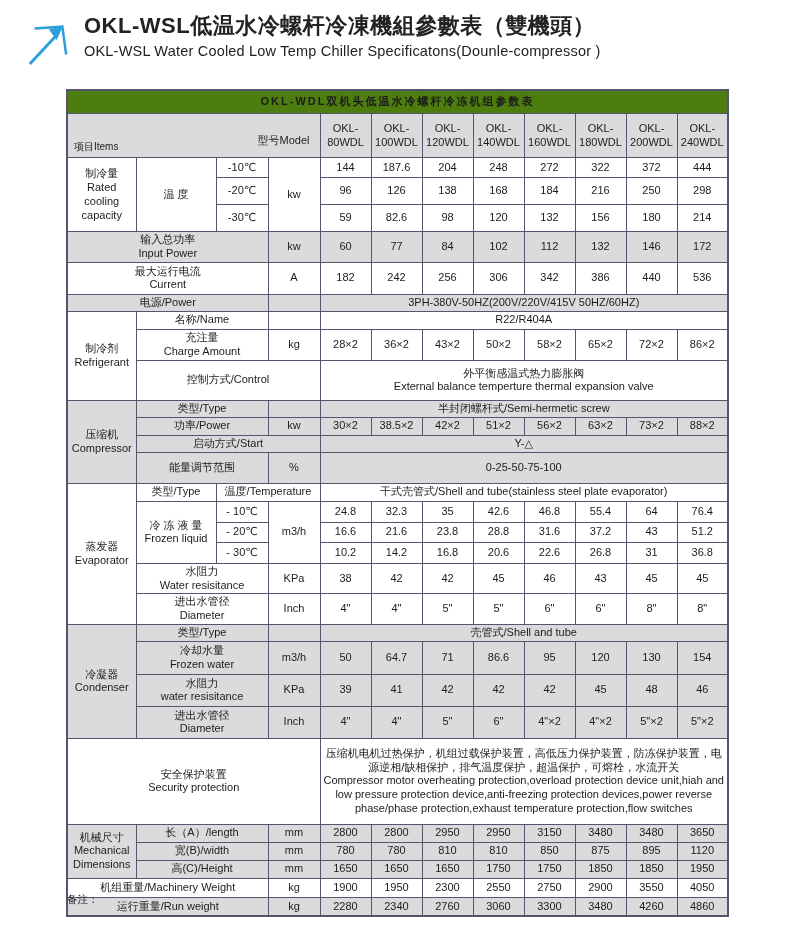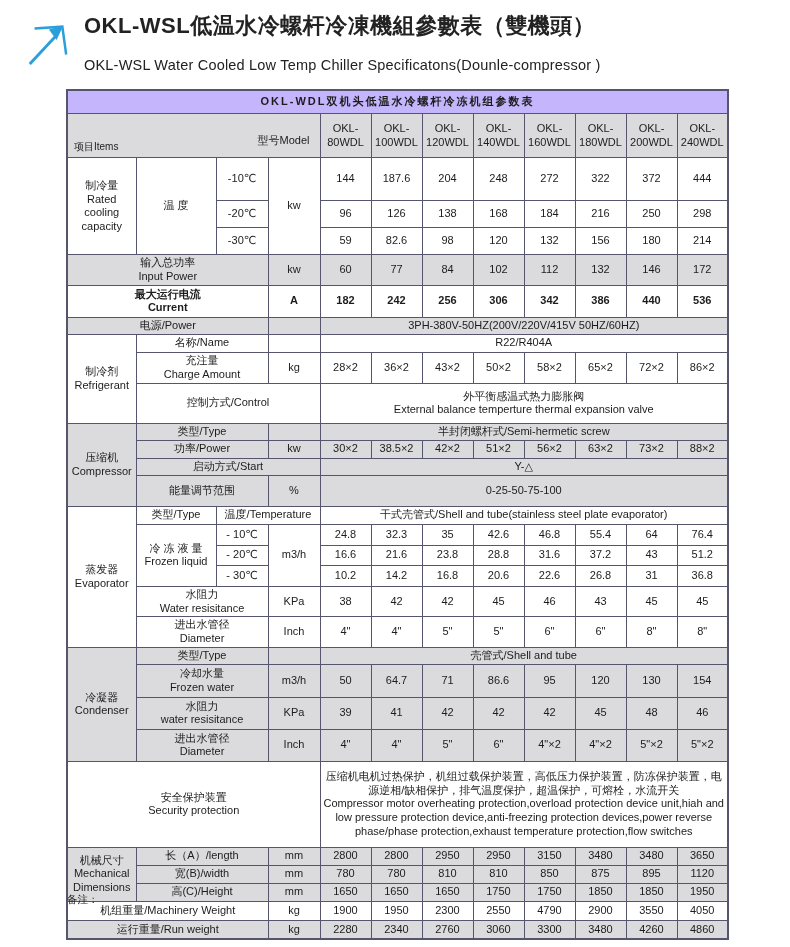--- a/index.html
+++ b/index.html
@@ -5,34 +5,34 @@
   html,body { margin:0; padding:0; background:#fff; }
   .sheet {
     position:relative; width:790px; height:947px; background:#ffffff;
     font-family:"Liberation Sans","DejaVu Sans",sans-serif; overflow:hidden;
   }
   
   .page-head { position:absolute; left:24px; top:12px; display:flex; align-items:flex-start; }
   .brand { width:46px; height:52px; flex:0 0 auto; margin-top:4px; }
   .titles { margin-left:14px; }
   .title-cn { margin:0; font-size:22px; font-weight:bold; color:#222; letter-spacing:0.5px; line-height:1.3; }
-  .title-en { font-size:14.5px; color:#222; margin-top:16px; letter-spacing:0.2px; }
+  .title-en { font-size:14.5px; color:#222; margin-top:2px; letter-spacing:0.2px; }
   
   table.spec {
     position:absolute; left:66px; top:89px; width:662px;
     border-collapse:collapse; table-layout:fixed;
     border:2px solid #55556e;
   }
   table.spec td {
     border:1px solid #55556e; font-size:11px; color:#1c1c1c;
     text-align:center; vertical-align:middle; padding:1px 2px;
     line-height:1.25; white-space:pre-line; overflow:hidden;
   }
   td.banner {
-    background:#c4b5fd; color:#ffffff; font-size:13.5px; font-weight:bold;
+    background:#4d7c0f; color:#ffffff; font-size:13.5px; font-weight:bold;
     letter-spacing:2px; height:20px; padding:0;
   }
   tr.head-row { height:36px; }
   tr.head-row td { background:#dbdbdd; }
   td.diag {
     position:relative; padding:0;
     background-color:#dbdbdd;
     background-image:linear-gradient(to bottom right,
       transparent calc(50% - 0.7px), #55556e calc(50% - 0.7px),
       #55556e calc(50% + 0.7px), transparent calc(50% + 0.7px));
@@ -100,21 +100,21 @@
 140WDL</td>
           <td>OKL-
 160WDL</td>
           <td>OKL-
 180WDL</td>
           <td>OKL-
 200WDL</td>
           <td>OKL-
 240WDL</td>
         </tr>
-    <tr style="height: 43px; margin-top: 25px;">
+    <tr style="height: 20px; margin-top: 25px;">
           <td rowspan="3">制冷量
 Rated
 cooling
 capacity</td>
           <td rowspan="3">温 度</td>
           <td>-10℃</td>
           <td rowspan="3">kw</td>
           <td>144</td>
           <td>187.6</td>
           <td>204</td>
@@ -152,21 +152,21 @@
           <td>kw</td>
           <td>60</td>
           <td>77</td>
           <td>84</td>
           <td>102</td>
           <td>112</td>
           <td>132</td>
           <td>146</td>
           <td>172</td>
         </tr>
-        <tr style="height: 32px; font-weight: bold;">
+        <tr style="height: 32px;">
           <td colspan="3">最大运行电流
 Current</td>
           <td>A</td>
           <td>182</td>
           <td>242</td>
           <td>256</td>
           <td>306</td>
           <td>342</td>
           <td>386</td>
           <td>440</td>
@@ -390,21 +390,21 @@
           <td>1850</td>
           <td>1950</td>
         </tr>
         <tr style="height: 19px;">
           <td colspan="3">机组重量/Machinery Weight</td>
           <td>kg</td>
           <td>1900</td>
           <td>1950</td>
           <td>2300</td>
           <td>2550</td>
-          <td>4790</td>
+          <td>2750</td>
           <td>2900</td>
           <td>3550</td>
           <td>4050</td>
         </tr>
         <tr class="shade" style="height: 19px;">
           <td colspan="3">运行重量/Run weight</td>
           <td>kg</td>
           <td>2280</td>
           <td>2340</td>
           <td>2760</td>

